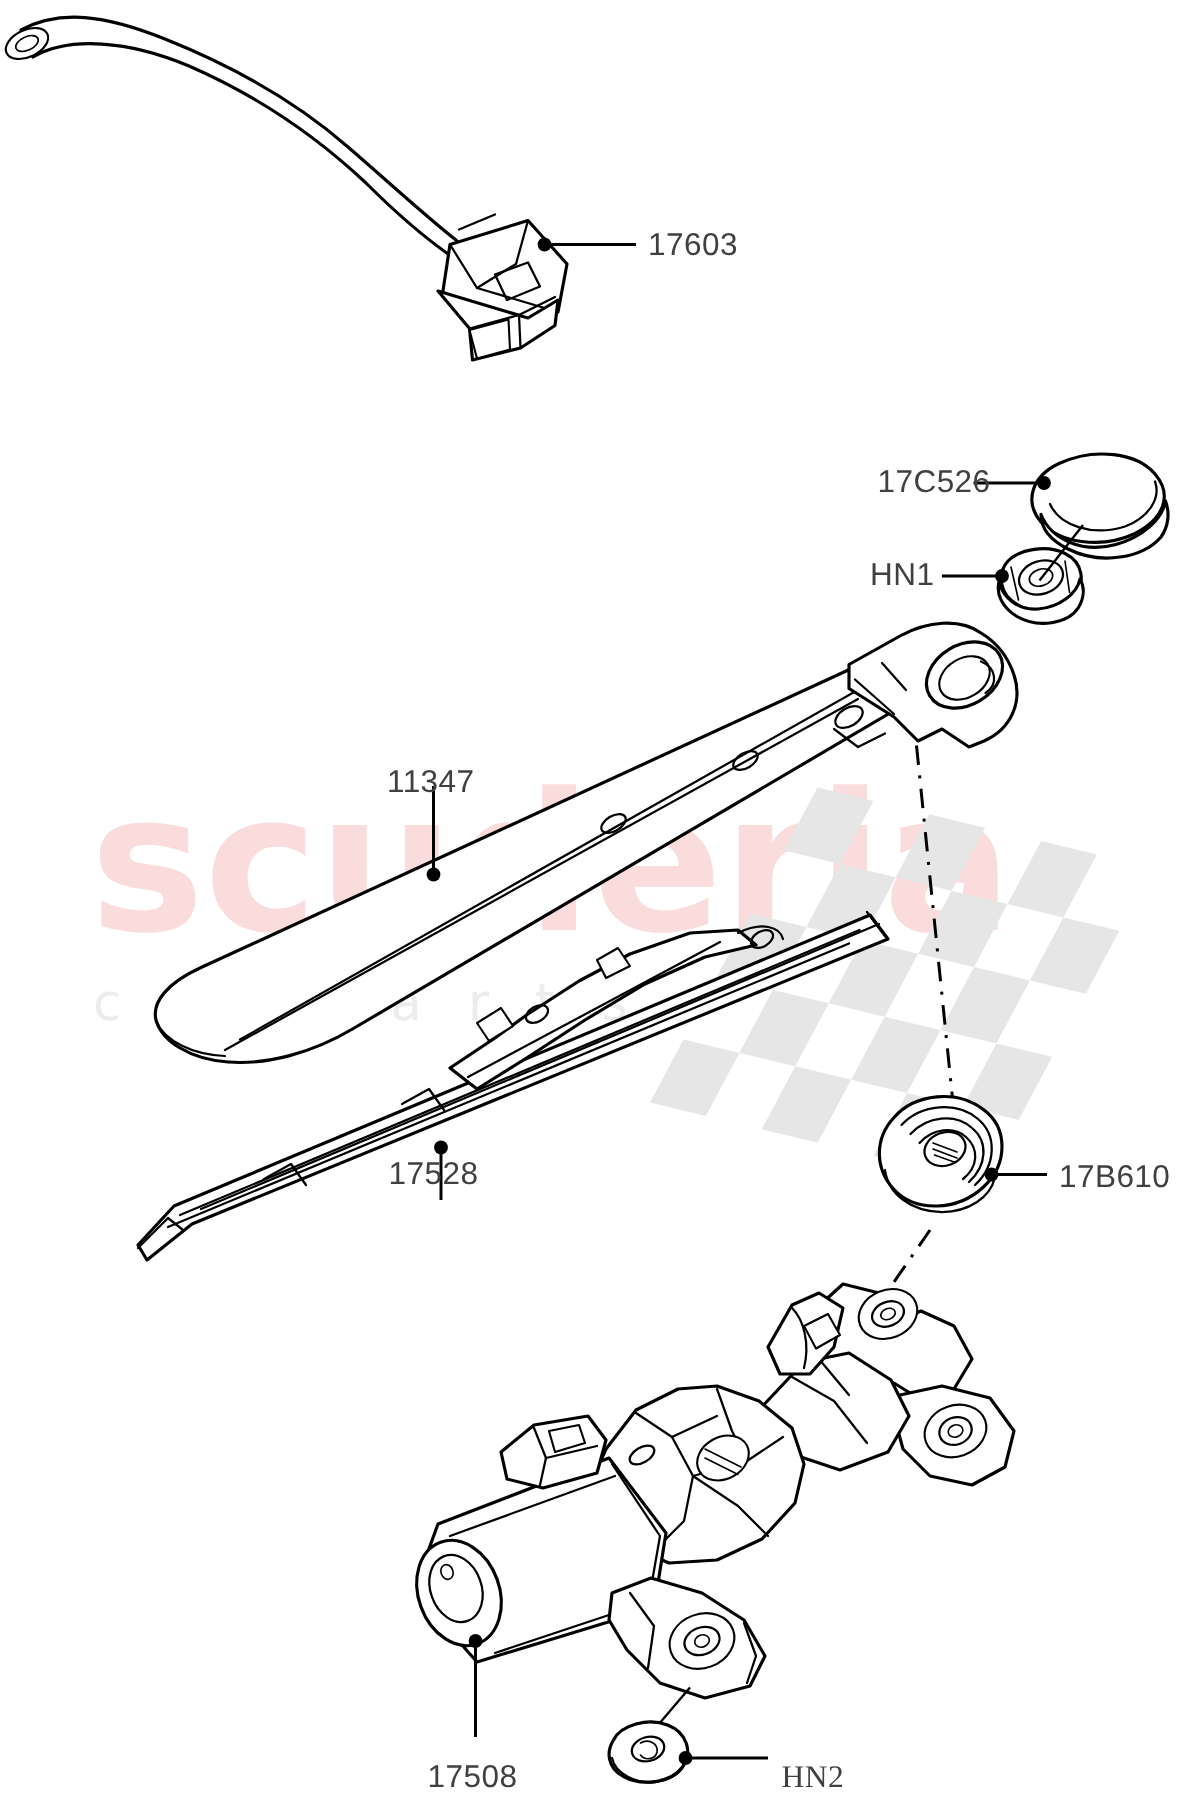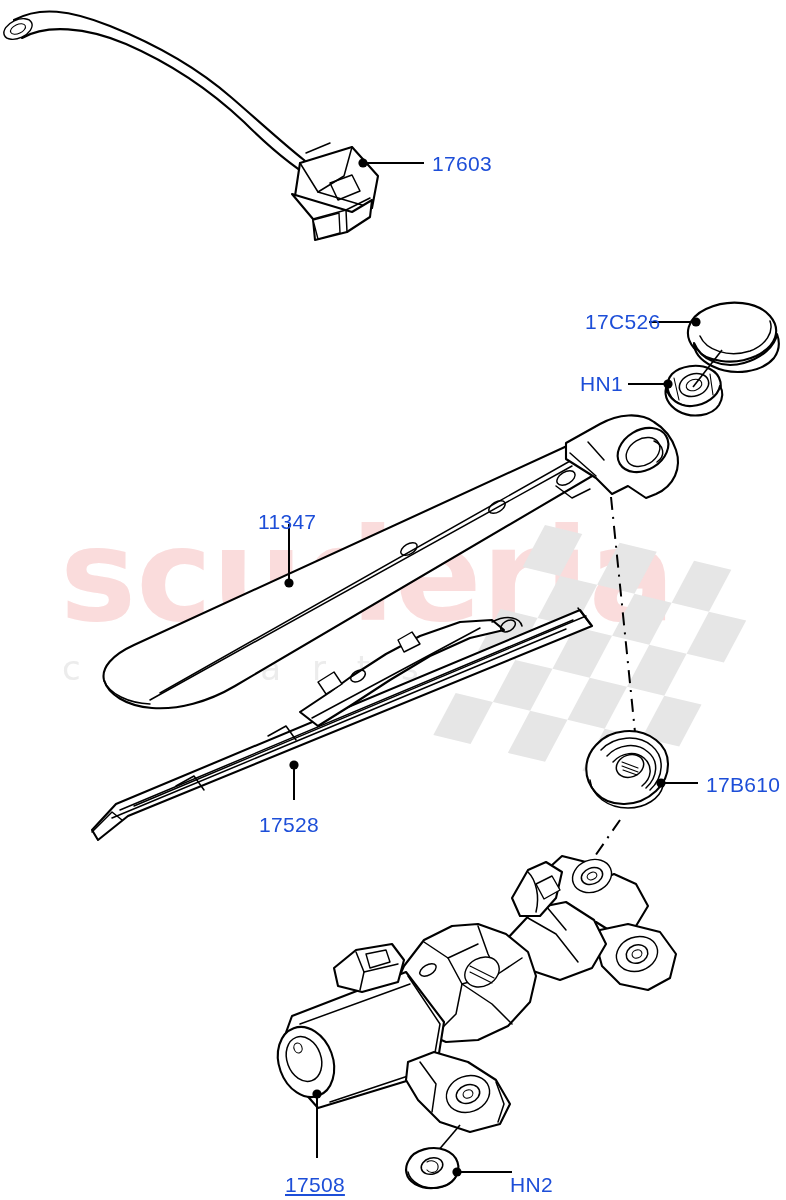--- a/index.html
+++ b/index.html
@@ -82,21 +82,21 @@
   .thinlead {
     fill: none;
     stroke: #000000;
     stroke-width: 1.6;
   }
   .dot {
     fill: #000000;
   }
   .label {
     position: absolute;
-    color: #1d4ed8;
+    color: #404040;
     font-family: "Liberation Sans", sans-serif;
     font-size: 21px;
     font-weight: normal;
     letter-spacing: 0.3px;
     white-space: nowrap;
     line-height: 1;
   }
 </style>
 </head>
 <body>
@@ -494,21 +494,21 @@
   </svg>
 
   <div class="label" style="left:432px; top:153px;">17603</div>
 
   <div class="label" style="left:585px; top:311px;">17C526</div>
 
   <div class="label" style="left:580px; top:373px;text-align:right;">HN1</div>
 
   <div class="label" style="left:258px; top:511px;">11347</div>
 
-  <div class="label" style="left:259px; top:814px;">17528</div>
+  <div class="label" style="left:259px; top:772px;">17528</div>
 
   <div class="label" style="left:706px; top:774px;">17B610</div>
 
-  <div class="label" style="left:285px; top:1174px;text-decoration:underline;">17508</div>
-
-  <div class="label" style="left:510px; top:1174px;">HN2</div>
+  <div class="label" style="left:285px; top:1174px;">17508</div>
+
+  <div class="label" style="left:521px; top:1174px;font-family:Liberation Serif, serif;">HN2</div>
 
 </div>
 
 </body></html>

